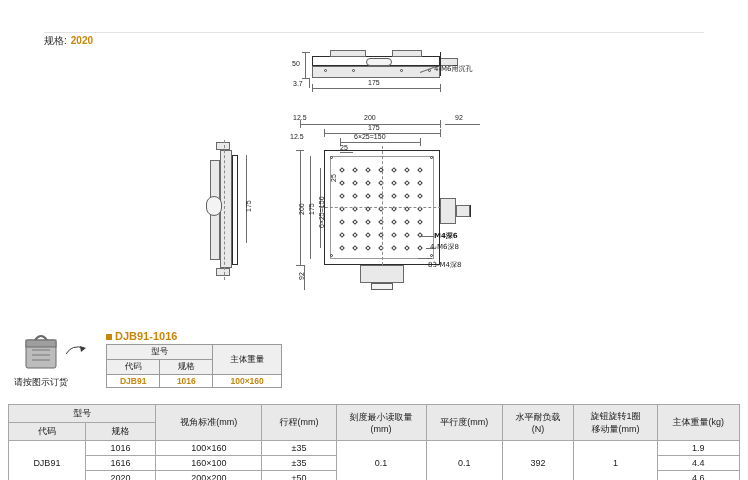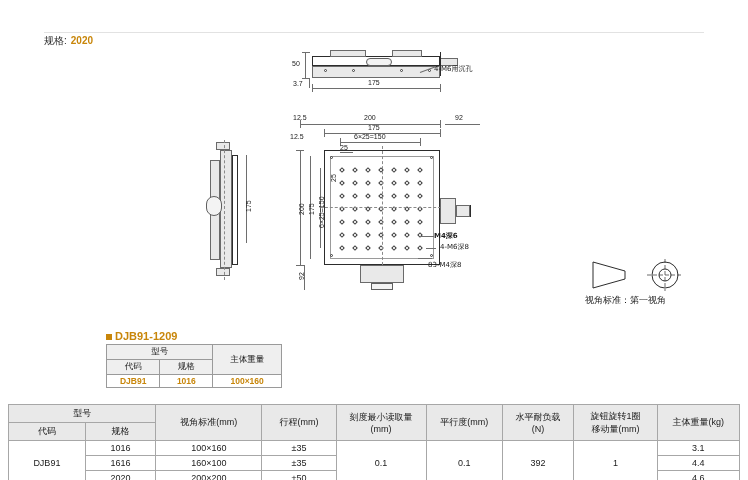--- a/index.html
+++ b/index.html
@@ -199,49 +199,52 @@
     <span class="lbl rot" style="left:318px;top:228px;">6×25=150</span>
 
     <span class="lbl rot" style="left:330px;top:182px;">25</span>
     <span class="lbl" style="left:290px;top:133px;">12.5</span>
     <span class="lbl rot" style="left:298px;top:280px;">92</span>
     <div class="ln thin v" style="left:304px;top:265px;height:25px;"></div>
 
     <div class="ln thin h" style="left:420px;top:236px;width:14px;"></div>
     <span class="lbl cn" style="left:434px;top:233px;font-weight:bold;">M4深6</span>
     <div class="ln thin h" style="left:426px;top:248px;width:10px;"></div>
-    <span class="lbl cn" style="left:430px;top:244px;margin-left:10px;">4-M6深8</span>
+    <span class="lbl cn" style="left:430px;top:244px;">4-M6深8</span>
     <div class="ln thin h" style="left:418px;top:258px;width:14px;"></div>
     <span class="lbl cn" style="left:428px;top:262px;">83-M4深8</span>
 
     <div class="fillg" style="left:210px;top:160px;width:10px;height:100px;"></div>
     <div class="fillg" style="left:220px;top:150px;width:12px;height:118px;"></div>
     <div class="box" style="left:232px;top:155px;width:6px;height:110px;"></div>
     <div class="boxg" style="left:206px;top:196px;width:16px;height:20px;border-radius:8px;"></div>
     <div class="fillg" style="left:216px;top:142px;width:14px;height:8px;"></div>
     <div class="fillg" style="left:216px;top:268px;width:14px;height:8px;"></div>
     <div class="dash-v" style="left:224px;top:140px;height:140px;"></div>
     <div class="ln thin v" style="left:246px;top:155px;height:88px;"></div>
     <span class="lbl rot" style="left:245px;top:212px;">175</span>
 
-    <div class="viewstd">
-      <svg width="120" height="34" viewBox="0 0 120 34">
-        <path d="M8 4 L40 13 L40 21 L8 30 Z" fill="none" stroke="#2c2c2c" stroke-width="1"></path>
-        <circle cx="80" cy="17" r="13" fill="none" stroke="#2c2c2c" stroke-width="1"></circle>
-        <circle cx="80" cy="17" r="6" fill="none" stroke="#2c2c2c" stroke-width="1"></circle>
-        <line x1="62" y1="17" x2="98" y2="17" stroke="#2c2c2c" stroke-width="0.7" stroke-dasharray="4,2"></line>
-        <line x1="80" y1="1" x2="80" y2="33" stroke="#2c2c2c" stroke-width="0.7" stroke-dasharray="4,2"></line>
+  </div>
+
+  <div class="orderwrap">
+    <div class="ordericon">
+      <svg width="74" height="42" viewBox="0 0 74 42">
+        <rect x="4" y="10" width="30" height="28" rx="2" fill="#bcbcbc" stroke="#6a6a6a"></rect>
+        <rect x="4" y="10" width="30" height="7" fill="#9e9e9e" stroke="#6a6a6a"></rect>
+        <path d="M13 10 q6 -8 12 0" fill="none" stroke="#6a6a6a" stroke-width="2"></path>
+        <line x1="10" y1="20" x2="28" y2="20" stroke="#777"></line>
+        <line x1="10" y1="25" x2="28" y2="25" stroke="#777"></line>
+        <line x1="10" y1="30" x2="28" y2="30" stroke="#777"></line>
+        <path d="M44 24 q6 -10 18 -6" fill="none" stroke="#3a3a3a" stroke-width="1"></path>
+        <path d="M58 16 l6 2 l-5 4 z" fill="#3a3a3a"></path>
       </svg>
-      <span class="cap cn">视角标准：第一视角</span>
+      <span class="cn">请按图示订货</span>
     </div>
-  </div>
-
-  <div class="orderwrap">
-
-    <div class="ordercode"><span class="sqm"></span><span>DJB91-1209</span></div>
+
+    <div class="ordercode"><span class="sqm"></span><span>DJB91-1016</span></div>
 
     <table class="otbl">
       <tbody>
           <tr>
         <th class="hd diag" colspan="2" style="height:12px;width:92px;">型号</th>
         <th class="hd" rowspan="2" style="width:62px;">主体重量</th>
       </tr>
       <tr>
         <th class="hd" style="width:46px;">代码</th>
         <th class="hd" style="width:46px;">规格</th>
@@ -276,21 +279,21 @@
       <tbody>
         <tr>
           <td rowspan="3" class="orangetxt">DJB91</td>
           <td class="orangetxt">1016</td>
           <td>100×160</td>
           <td>±35</td>
           <td rowspan="3">0.1</td>
           <td rowspan="3">0.1</td>
           <td rowspan="3">392</td>
           <td rowspan="3">1</td>
-          <td>3.1</td>
+          <td>1.9</td>
         </tr>
         <tr>
           <td class="orangetxt">1616</td>
           <td>160×100</td>
           <td>±35</td>
           <td>4.4</td>
         </tr>
         <tr>
           <td class="orangetxt">2020</td>
           <td>200×200</td>

